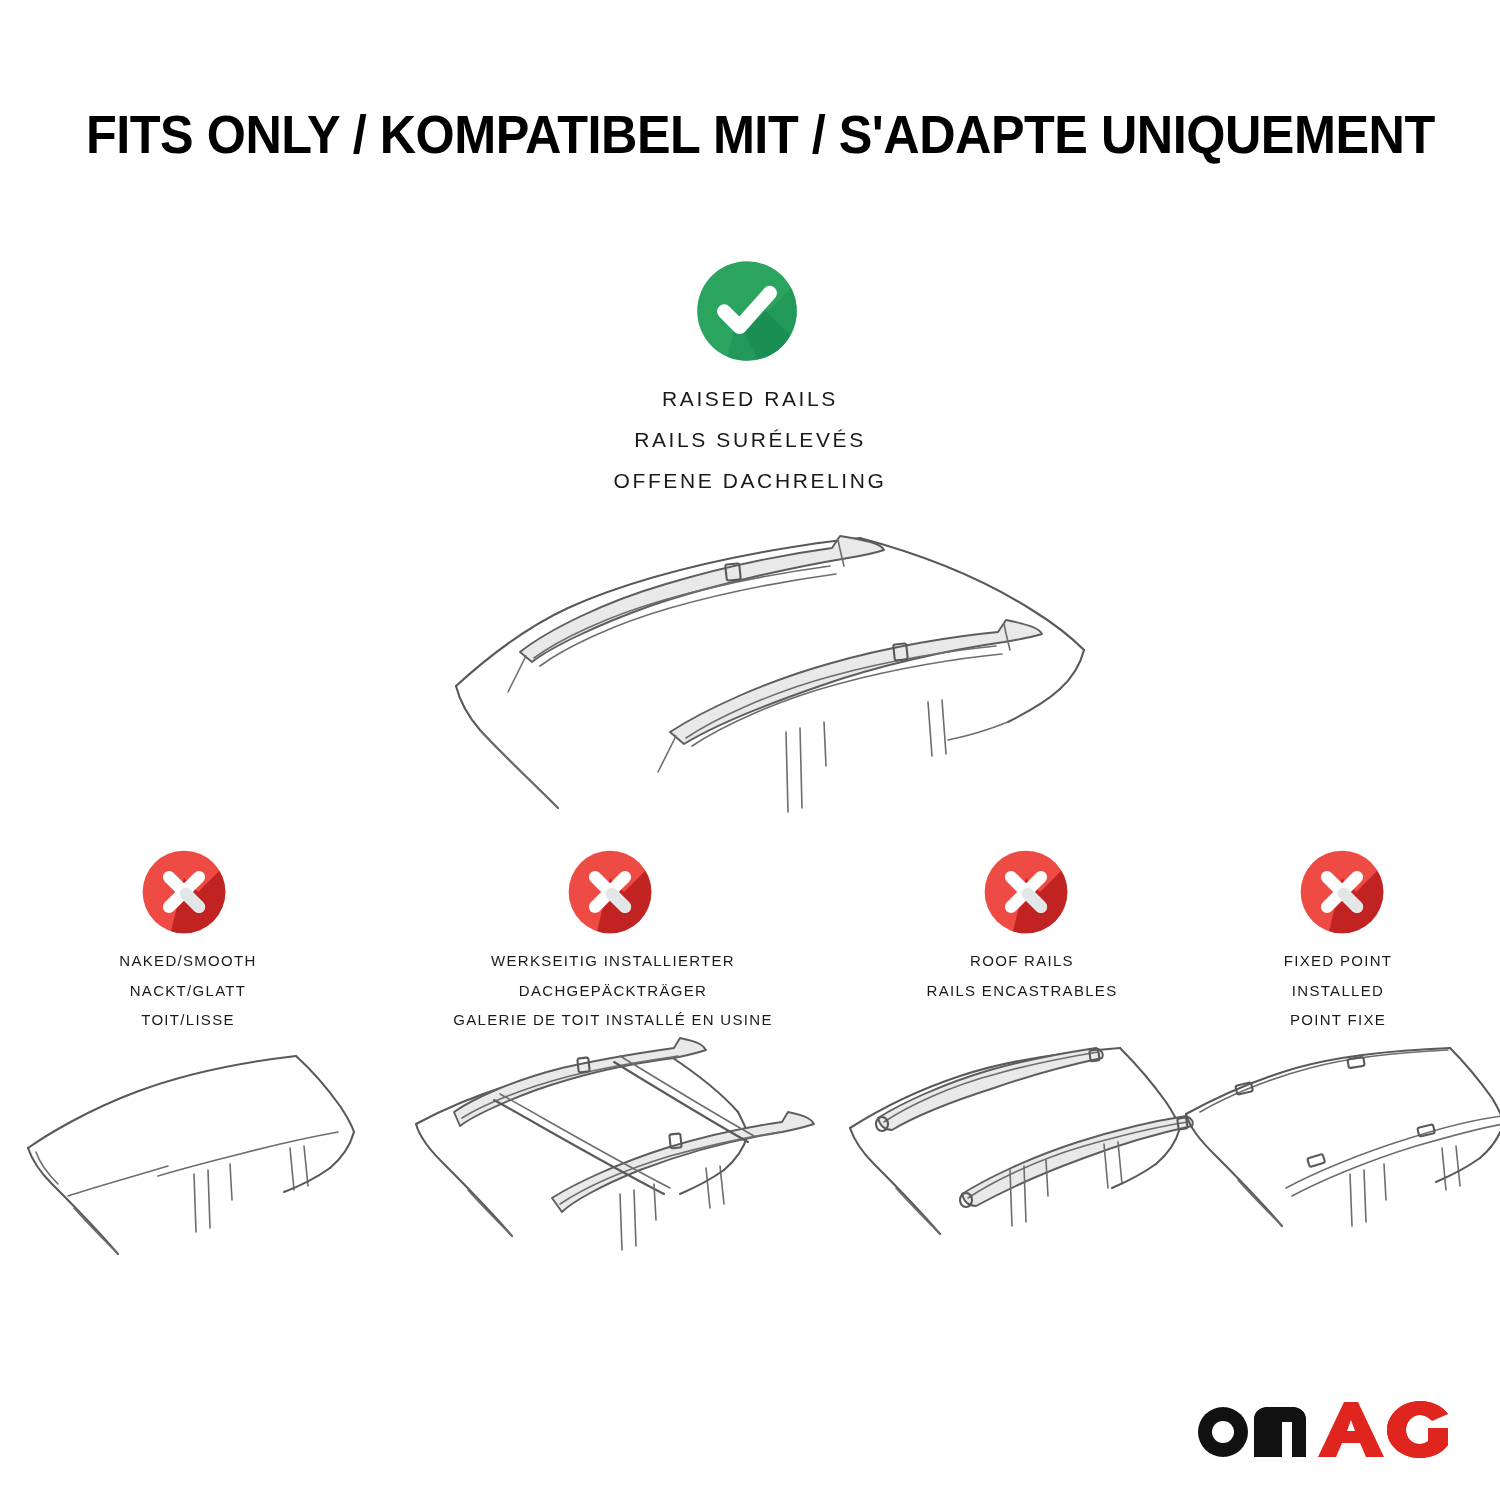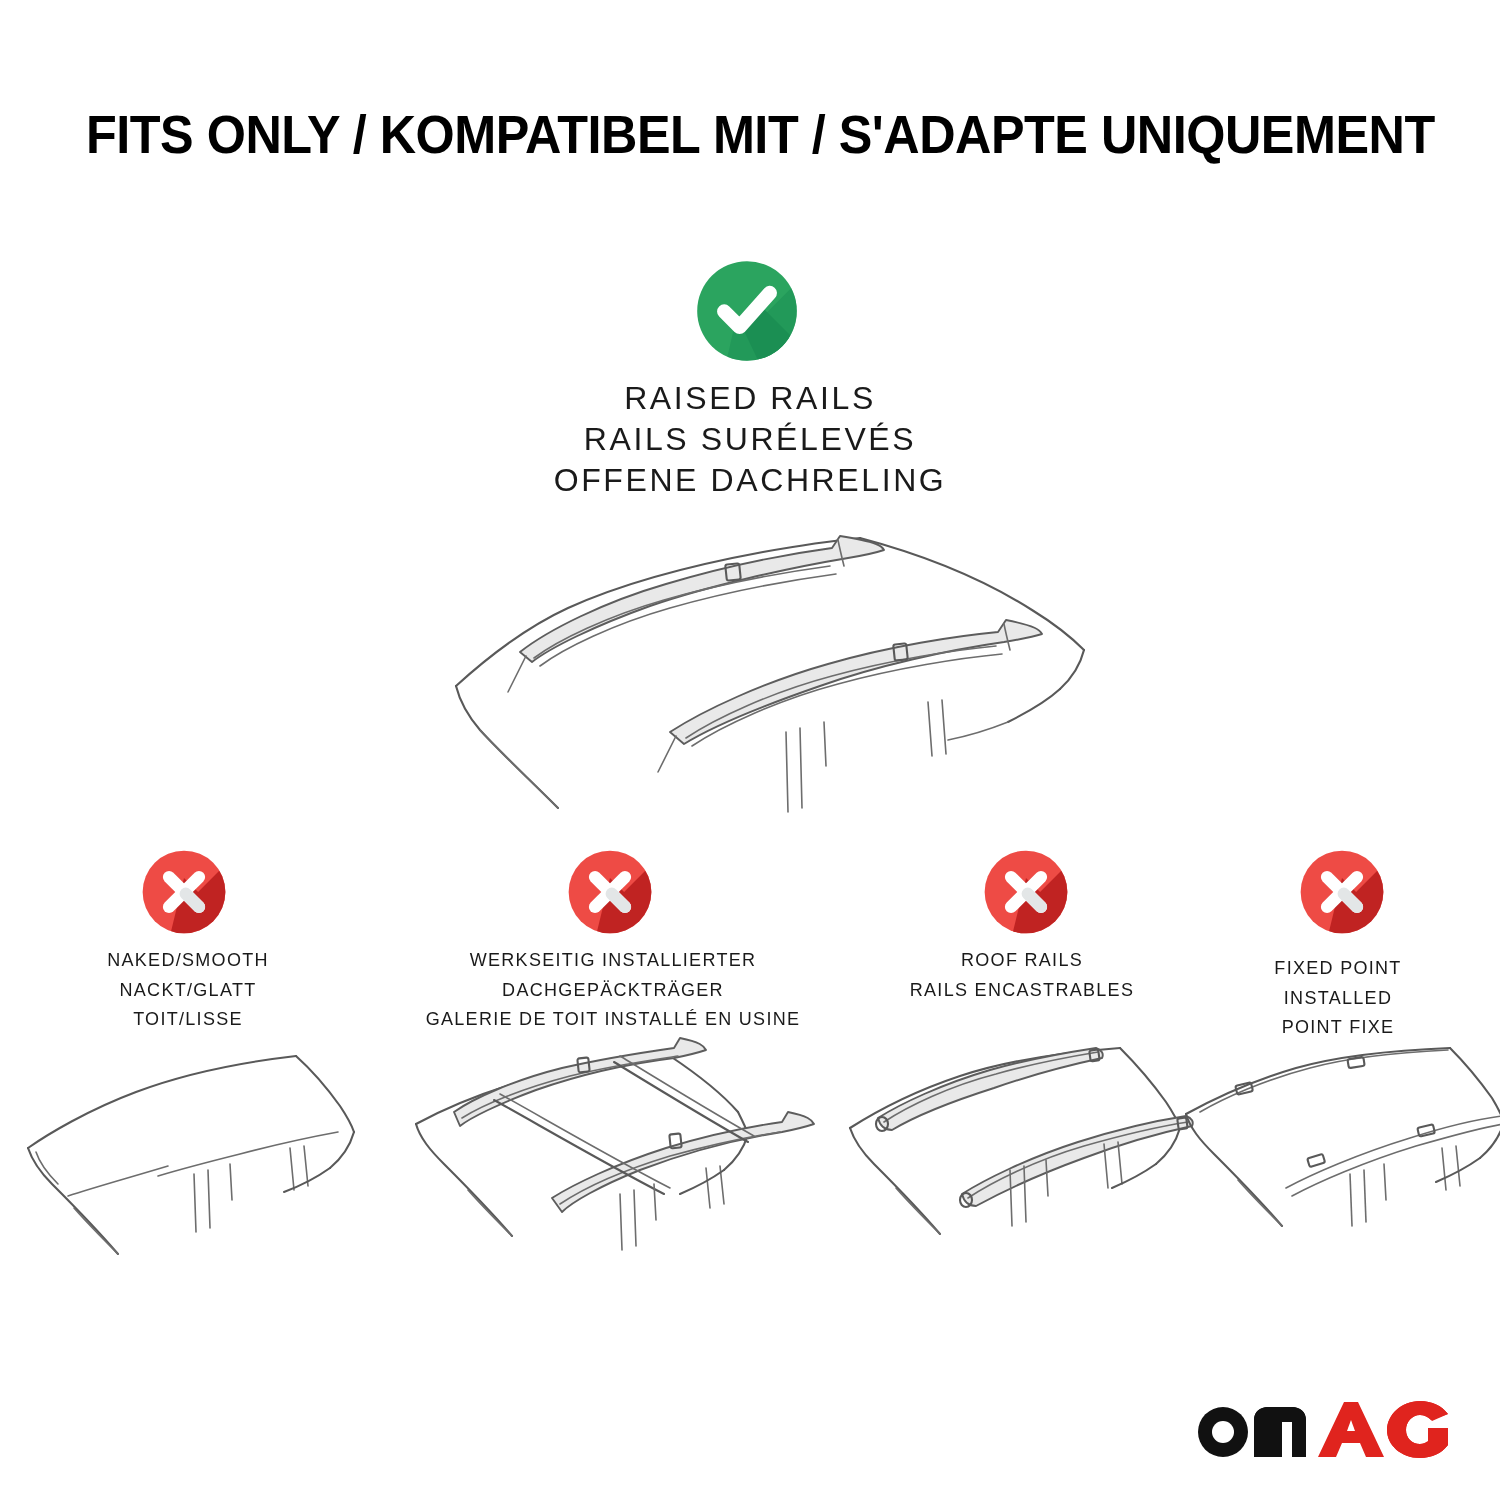--- a/index.html
+++ b/index.html
@@ -51,21 +51,21 @@
     overflow: visible;
   }
 
   
   .hero-label {
     position: absolute;
     left: 450px;
     top: 378px;
     width: 600px;
     text-align: center;
-    font-size: 32px;
+    font-size: 21px;
     line-height: 41px;
     letter-spacing: 2.6px;
     color: #1a1a1a;
     font-weight: 400;
   }
   .hero-label .ln { display: block; white-space: nowrap; }
 
   .hero-art {
     position: absolute;
     left: 408px;
@@ -83,21 +83,21 @@
   }
   .col .icon-wrap {
     position: relative;
     height: 96px;
   }
   .col-label {
     position: absolute;
     left: 0;
     width: 100%;
     text-align: center;
-    font-size: 18px;
+    font-size: 15px;
     line-height: 29.5px;
     letter-spacing: 1.3px;
     color: #1a1a1a;
     font-weight: 400;
   }
   .col-label .ln { display: block; white-space: nowrap; }
 
   .col-art {
     position: absolute;
     left: 0;
@@ -382,21 +382,21 @@
         <circle cx="50" cy="50" r="47" fill="#EE4B45"></circle>
         <g clip-path="url(#clipX3)">
           <polygon points="50,34 66,50 100,16 100,100 34,100" fill="#B71C1C" opacity="0.85"></polygon>
         </g>
         <path d="M33 33 L67 67" stroke="#FFFFFF" stroke-width="14" stroke-linecap="round"></path>
         <path d="M67 33 L33 67" stroke="#FFFFFF" stroke-width="14" stroke-linecap="round"></path>
         <path d="M52 52 L67 67" stroke="#E3E6E7" stroke-width="14" stroke-linecap="round"></path>
       </svg>
     </div>
   </div>
-  <div class="col-label" style="top:106px;">
+  <div class="col-label" style="top:98px;">
     <span class="ln">FIXED POINT</span>
     <span class="ln">INSTALLED</span>
     <span class="ln">POINT FIXE</span>
   </div>
   <div class="col-art" style="top:200px; left:-12px; width:350px;">
     <svg viewBox="0 0 350 230">
       <path class="roof-line" d="M20 66 C42 54 82 34 130 20 C176 7 234 2 284 0"></path>
       <path class="roof-line" d="M284 0 C302 18 316 36 326 50 C332 60 336 68 338 74"></path>
       <path class="roof-line" d="M20 66 C24 80 34 92 48 106 C68 126 92 150 116 178"></path>
       <path class="roof-line" d="M338 74 C334 88 326 100 314 110"></path>

